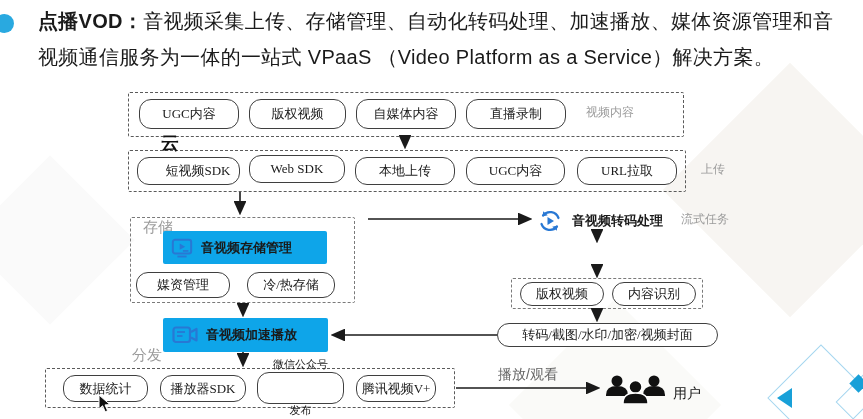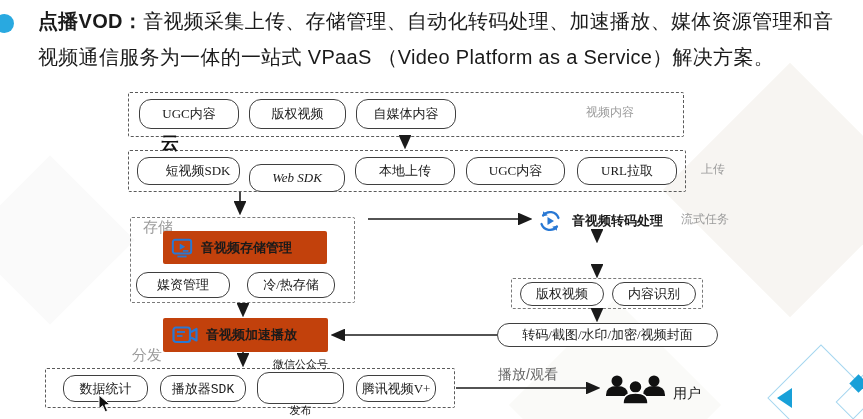--- a/index.html
+++ b/index.html
@@ -21,21 +21,21 @@
   .dashed-inner { border-color:#7a7a7a; }
   
   .box { position:absolute; background:#fff; border:1.2px solid #3f3f3f; border-radius:12px;
     display:flex; align-items:center; justify-content:center; text-align:center;
     font-family:"Liberation Serif","DejaVu Serif",serif; font-size:13px; color:#1a1a1a; z-index:4; }
   .box.small2 { font-size:11px; line-height:1.25; flex-direction:column; }
   
   .glabel { position:absolute; color:#9b9b9b; font-size:12px; z-index:4; white-space:nowrap; }
   .glabel.s { font-size:15px; }
   
-  .panel { position:absolute; background:#c2410c; border-radius:2px; display:flex;
+  .panel { position:absolute; background:#0ea5e9; border-radius:2px; display:flex;
     align-items:center; z-index:4; }
   .svc-text { font-weight:bold; font-size:13px; color:#1a1a1a; white-space:nowrap; }
   .svc-free { position:absolute; display:flex; align-items:center; z-index:4; }
   .cloud-char { position:absolute; left:161px; top:131px; font-size:18px; font-weight:900;
     color:#111; z-index:5; }
   .icon-wrap { display:flex; align-items:center; justify-content:center; }
   .arrow-label { position:absolute; color:#666; font-size:14px; z-index:4; white-space:nowrap; }
   .user-label { position:absolute; color:#111; font-size:14px; font-weight:500; z-index:4; }
   
   .dia { position:absolute; border:1.5px solid #a5d6ef; transform:rotate(45deg); z-index:1; background:transparent; }
@@ -59,26 +59,27 @@
     <b>点播VOD：</b><span>音视频采集上传、存储管理、自动化转码处理、加速播放、媒体资源管理和音</span>
   </div>
   <div class="title-line" style="top:44px;">
     <span>视频通信服务为一体的一站式 VPaaS （Video Platform as a Service）解决方案。</span>
   </div>
 
   <div class="dashed" style="left:128px; top:92px; width:556px; height:45px;"></div>
   <div class="box" style="left:139px; top:99px; width:100px; height:30px;">UGC内容</div>
   <div class="box" style="left:356px; top:99px; width:100px; height:30px;">自媒体内容</div>
   <div class="box" style="left:249px; top:99px; width:97px; height:30px;">版权视频</div>
+  <div class="box" style="left:466px; top:99px; width:100px; height:30px;">直播录制</div>
   <div class="glabel" style="left:586px; top:104px;">视频内容</div>
 
   <div class="cloud-char">云</div>
   <div class="dashed" style="left:128px; top:150px; width:558px; height:42px;"></div>
   <div class="box" style="left:137px; top:157px; width:103px; height:28px;padding-left:19px;">短视频SDK</div>
-  <div class="box" style="left:249px; top:164px; width:96px; height:28px;font-style:italic;">Web SDK</div>
+  <div class="box" style="left:249px; top:155px; width:96px; height:28px;">Web SDK</div>
   <div class="box" style="left:355px; top:157px; width:100px; height:28px;">本地上传</div>
   <div class="box" style="left:466px; top:157px; width:99px; height:28px;">UGC内容</div>
   <div class="box" style="left:577px; top:157px; width:100px; height:28px;">URL拉取</div>
   <div class="glabel" style="left:701px; top:161px;">上传</div>
 
   <div class="dashed dashed-inner" style="left:130px; top:217px; width:225px; height:86px;"></div>
   <div class="glabel s" style="left:143px; top:218px;">存储</div>
   <div class="panel" style="left:163px; top:231px; width:164px; height:33px;">
     <span class="icon-wrap" style="margin:0 8px 0 8px;">
       <svg width="22" height="22" viewBox="0 0 24 24">
@@ -122,21 +123,21 @@
         <line x1="5" y1="12" x2="10.5" y2="12" stroke="#2878d4" stroke-width="1.8"></line>
         <path d="M19 8 L24.5 5 L24.5 16.5 L19 13.5" fill="none" stroke="#2878d4" stroke-width="2.2" stroke-linejoin="round"></path>
       </svg>
     </span>
     <span class="svc-text">音视频加速播放</span>
   </div>
   <div class="glabel s" style="left:132px; top:346px;">分发</div>
 
   <div class="dashed" style="left:45px; top:368px; width:410px; height:40px;"></div>
   <div class="box" style="left:63px; top:375px; width:85px; height:27px;">数据统计</div>
-  <div class="box" style="left:160px; top:375px; width:86px; height:27px;font-family:Liberation Mono, monospace;">播放器SDK</div>
+  <div class="box" style="left:160px; top:375px; width:86px; height:27px;">播放器SDK</div>
   <div class="box small2" style="left:257px; top:372px; width:87px; height:32px;gap:32px;">
     <span>微信公众号</span>
     <span>发布</span>
   </div>
   <div class="box" style="left:356px; top:375px; width:80px; height:27px;">腾讯视频V+</div>
 
   <div class="layer" style="left:98px; top:395px; z-index:6;">
     <svg width="14" height="18" viewBox="0 0 14 18">
       <path d="M1 0 L1 14 L4.6 10.8 L7.2 16.8 L9.6 15.7 L7 9.9 L12 9.6 Z" fill="#111" stroke="#fff" stroke-width="1"></path>
     </svg>

